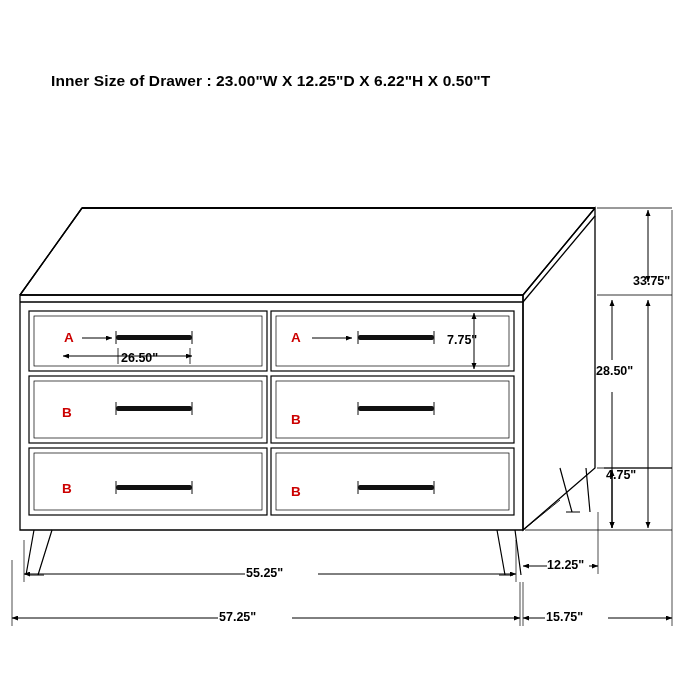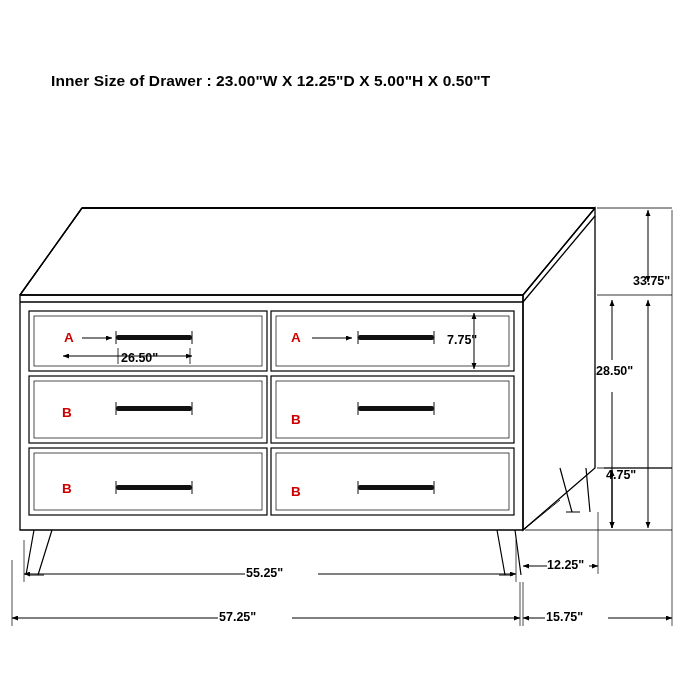--- a/index.html
+++ b/index.html
@@ -50,21 +50,21 @@
     font-weight: bold;
     color: #cc0000;
     white-space: nowrap;
   }
 </style>
 </head>
 <body>
 
 <div id="stage">
 
-  <div class="title">Inner Size of Drawer : 23.00"W X 12.25"D X 5.00"H X 0.50"T</div>
+  <div class="title">Inner Size of Drawer : 23.00"W X 12.25"D X 6.22"H X 0.50"T</div>
 
   <svg class="diagram" viewBox="0 0 700 700">
     <defs>
       <marker id="arrow" markerWidth="7" markerHeight="7" refX="6" refY="2.5" orient="auto">
         <path d="M0,0 L6,2.5 L0,5 z" fill="#000"></path>
       </marker>
       <marker id="arrowstart" markerWidth="7" markerHeight="7" refX="0" refY="2.5" orient="auto">
         <path d="M6,0 L0,2.5 L6,5 z" fill="#000"></path>
       </marker>
     </defs>

